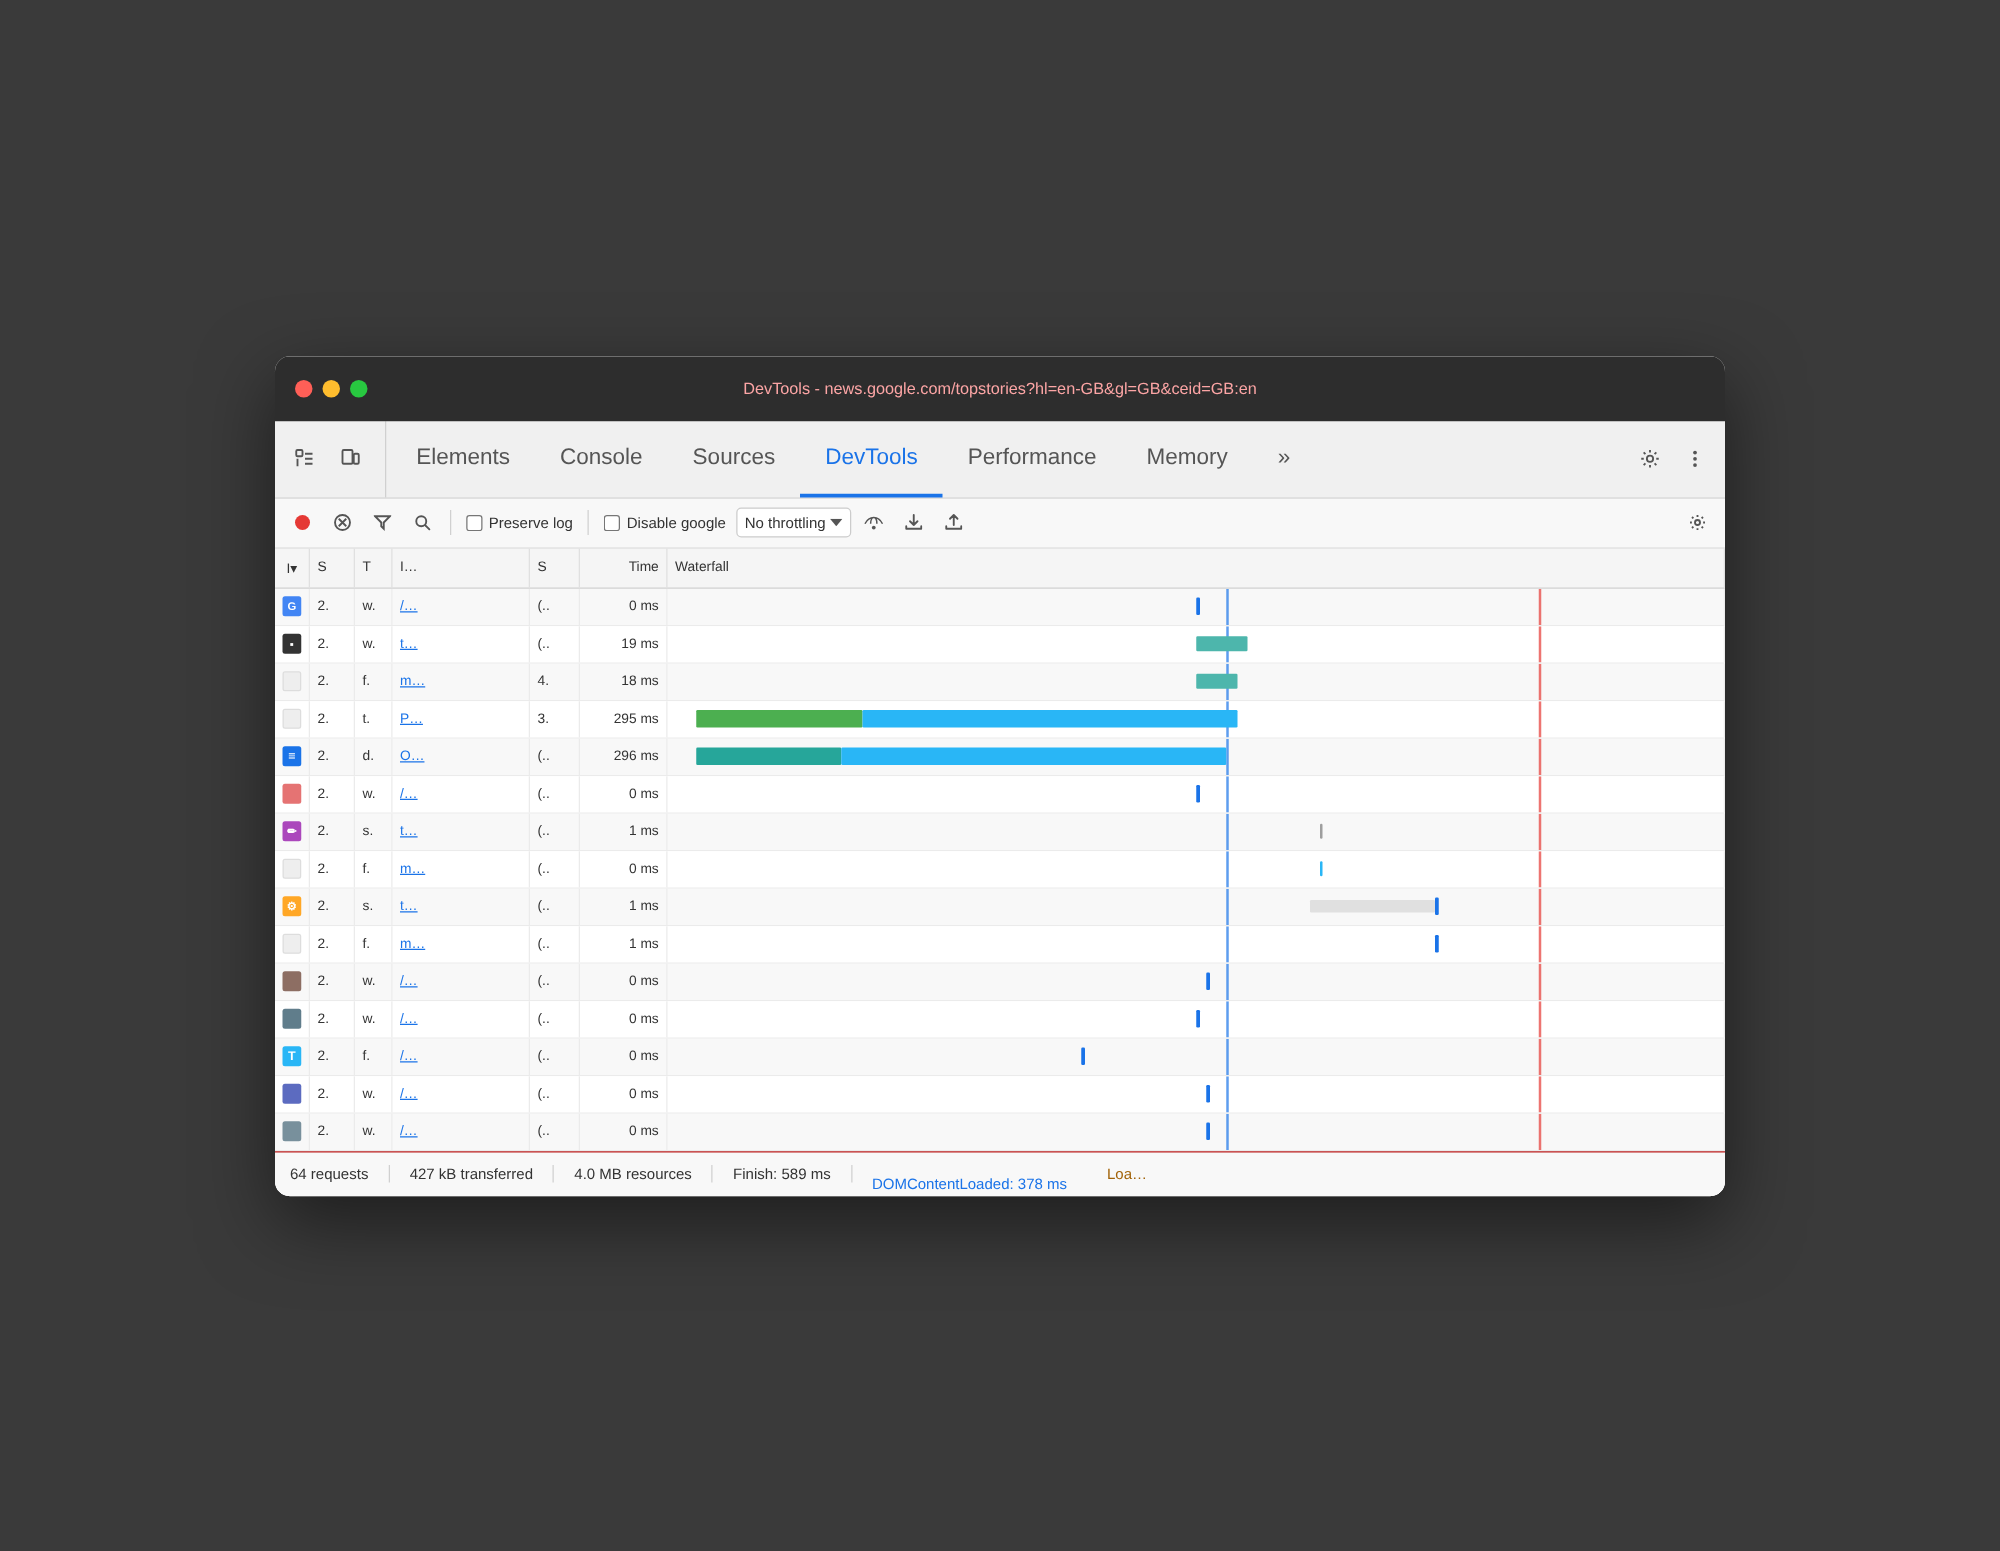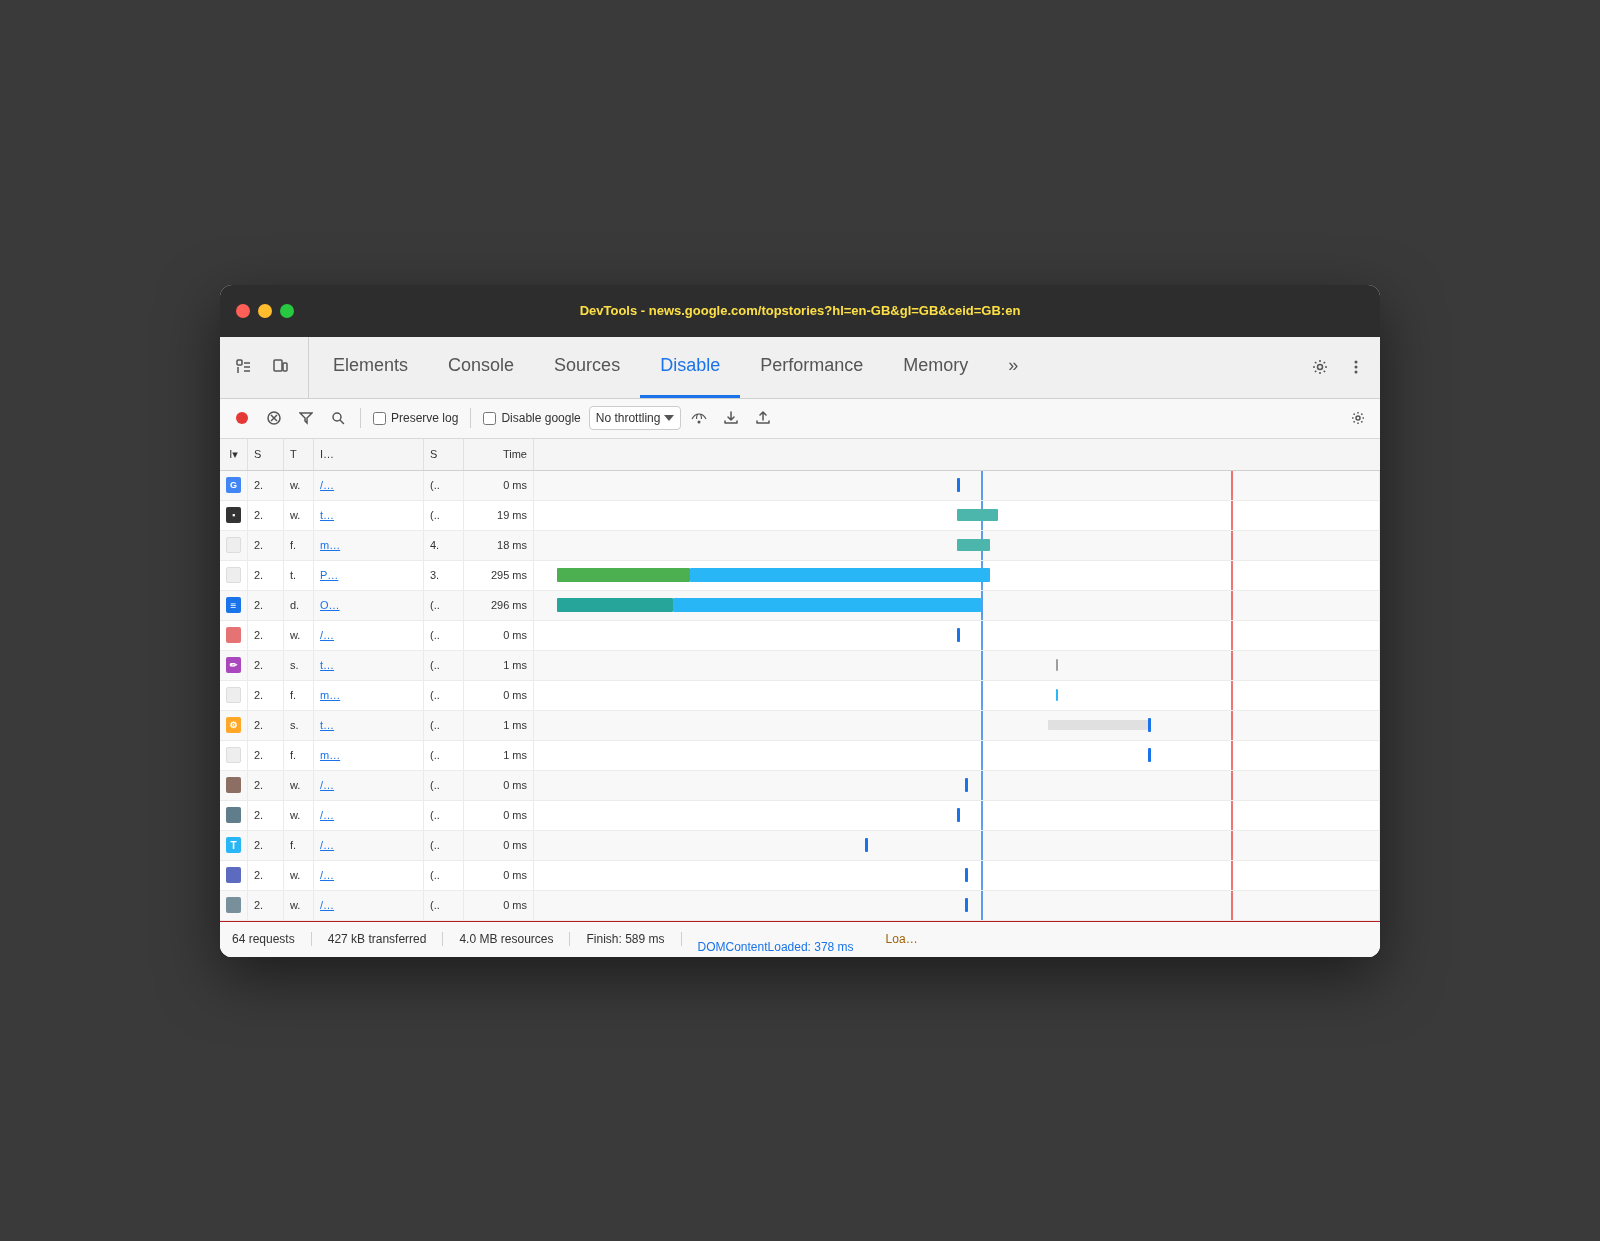--- a/index.html
+++ b/index.html
@@ -37,23 +37,23 @@
       border-radius: 50%;
       cursor: pointer;
     }
     .tl-red { background: #ff5f57; }
     .tl-yellow { background: #ffbd2e; }
     .tl-green { background: #28c840; }
     .titlebar-title {
       position: absolute;
       left: 50%;
       transform: translateX(-50%);
-      color: #fde047;
+      color: #fca5a5;
       font-size: 13px;
-      font-weight: 700;
+      font-weight: 400;
       white-space: nowrap;
     }
     .devtools {
       background: #ffffff;
       display: flex;
       flex-direction: column;
     }
     
     .tab-bar {
       background: #f0f0f0;
@@ -338,21 +338,21 @@
         <div class="tab">
           <span>Elements</span>
         </div>
         <div class="tab">
           <span>Console</span>
         </div>
         <div class="tab">
           <span>Sources</span>
         </div>
         <div class="tab active">
-          <span>Disable</span>
+          <span>DevTools</span>
         </div>
         <div class="tab">
           <span>Performance</span>
         </div>
         <div class="tab">
           <span>Memory</span>
         </div>
         <div class="tab">»</div>
       </div>
       <div class="tabs-right">
@@ -452,20 +452,23 @@
       </div>
       <div class="col-h col-name">
         <span>I…</span>
       </div>
       <div class="col-h col-size">
         <span>S</span>
       </div>
       <div class="col-h col-time">
         <span>Time</span>
       </div>
+      <div class="col-h col-waterfall">
+        <span>Waterfall</span>
+      </div>
     </div>
 
     <div class="network-list" style="height: 480px;">
 
       <div class="net-row">
         <div class="cell cell-icon">
           <div class="favicon" style="background:#4285f4;color:white;">G</div>
         </div>
         <div class="cell cell-status">
             <span>2.</span>

